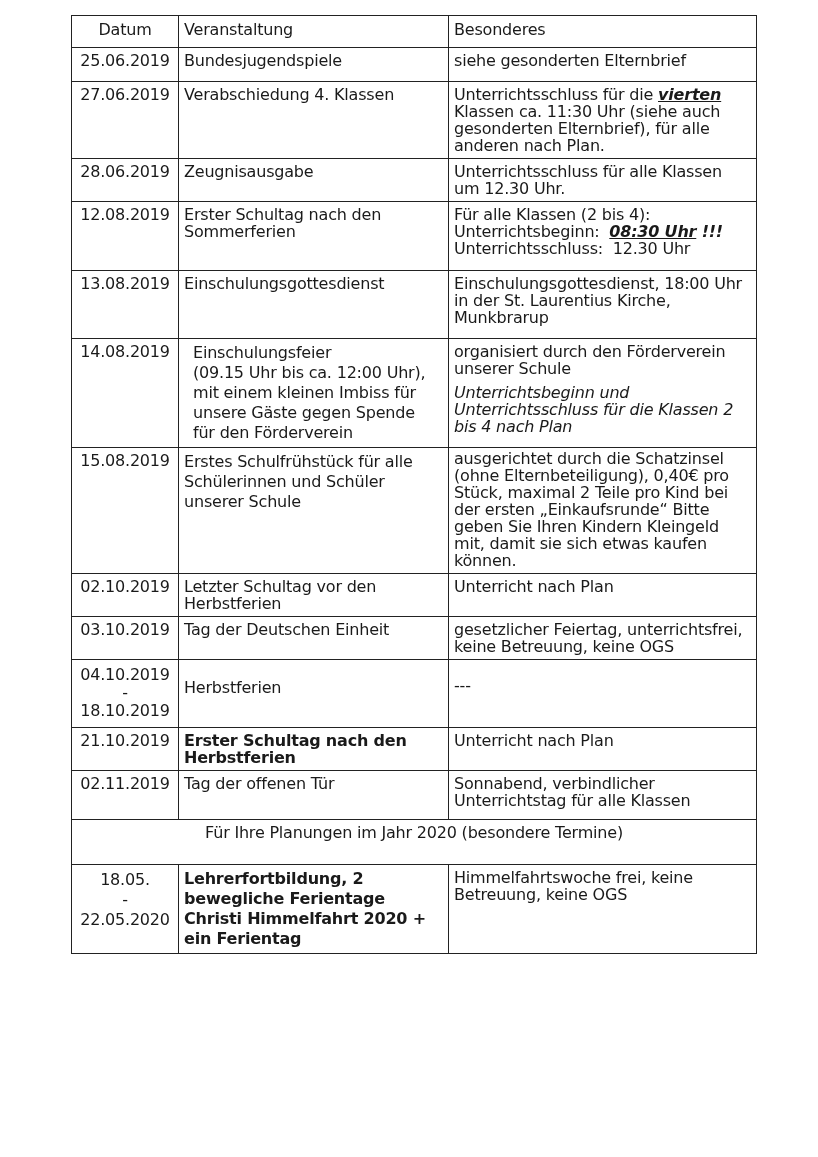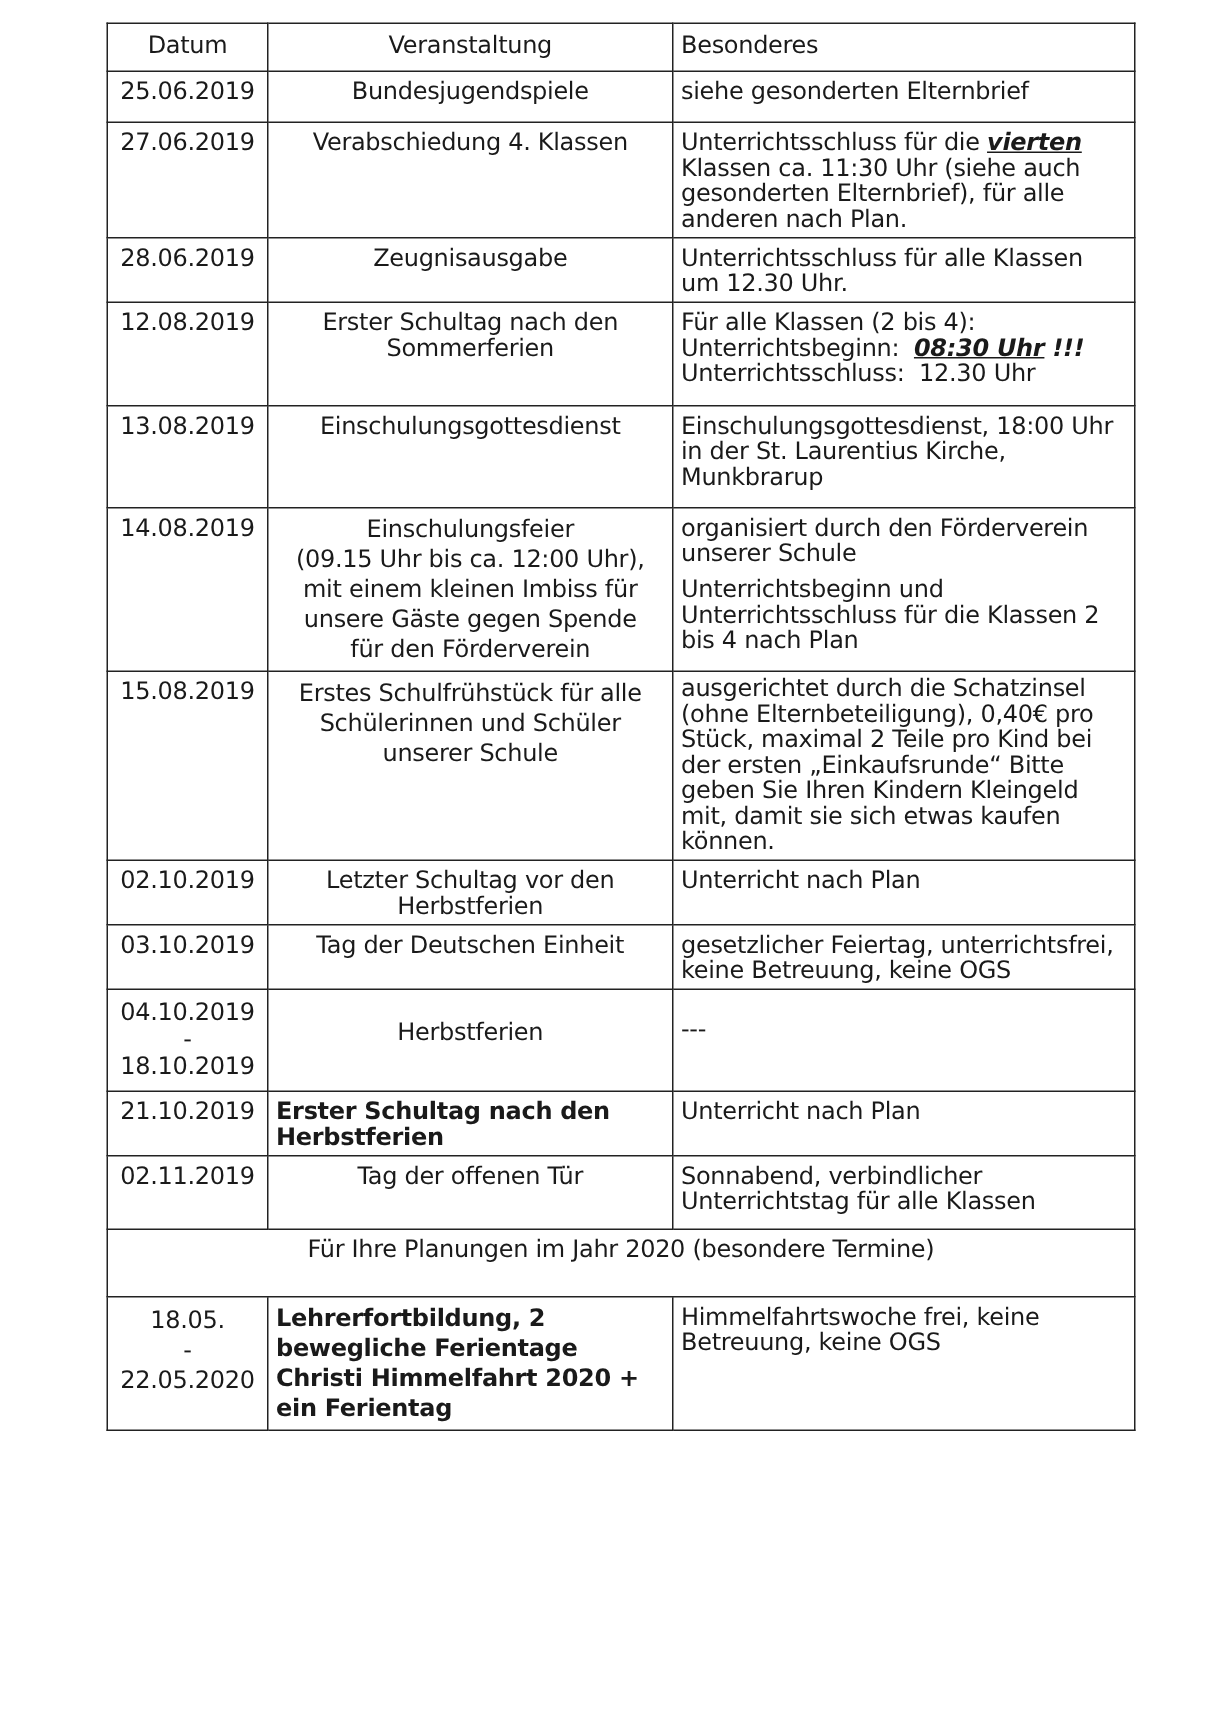--- a/index.html
+++ b/index.html
@@ -3,29 +3,29 @@
   <meta charset="utf-8">
   <style>
     html, body { margin: 0; padding: 0; background: #ffffff; }
     body { width: 818px; height: 1157px; position: relative; overflow: hidden;
       font-family: "DejaVu Sans", sans-serif; color: #1a1a1a; }
     table.sched { position: absolute; left: 71px; top: 15px; width: 685px;
       border-collapse: collapse; table-layout: fixed; font-size: 16px; line-height: 17px; }
     table.sched td { border: 1.3px solid #222; vertical-align: top; padding: 4px 5px 4px 5px; letter-spacing: -0.2px; }
     col.c1 { width: 107px; } col.c2 { width: 270px; } col.c3 { width: 308px; }
     td.date { text-align: center; padding-top: 6px; }
-    td.ev { text-align: center; padding-top: 6px; }
+    td.ev { padding-top: 6px; }
     td.ev.left { text-align: left; font-weight: bold; }
     td.note { text-align: left; padding-top: 6px; }
     td.note.center { text-align: center; }
     td.full { text-align: center; padding-top: 8px; }
     .emph { font-weight: bold; font-style: italic; text-decoration: underline; margin-top: 46px; }
     .bi { font-weight: bold; font-style: italic; }
     .dash { display: block; }
-    .para2 { display: block; margin-top: 7px; }
+    .para2 { display: block; margin-top: 7px; font-style: italic; }
   </style>
 </head>
 <body>
 
 <table class="sched">
   <colgroup>
       <col class="c1">
       <col class="c2">
       <col class="c3">
     </colgroup>

